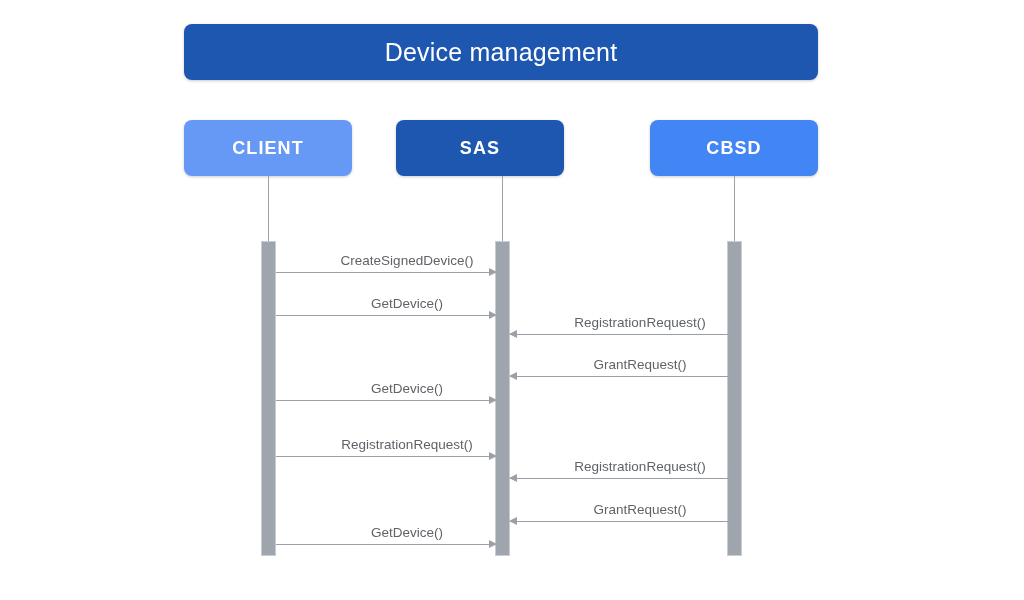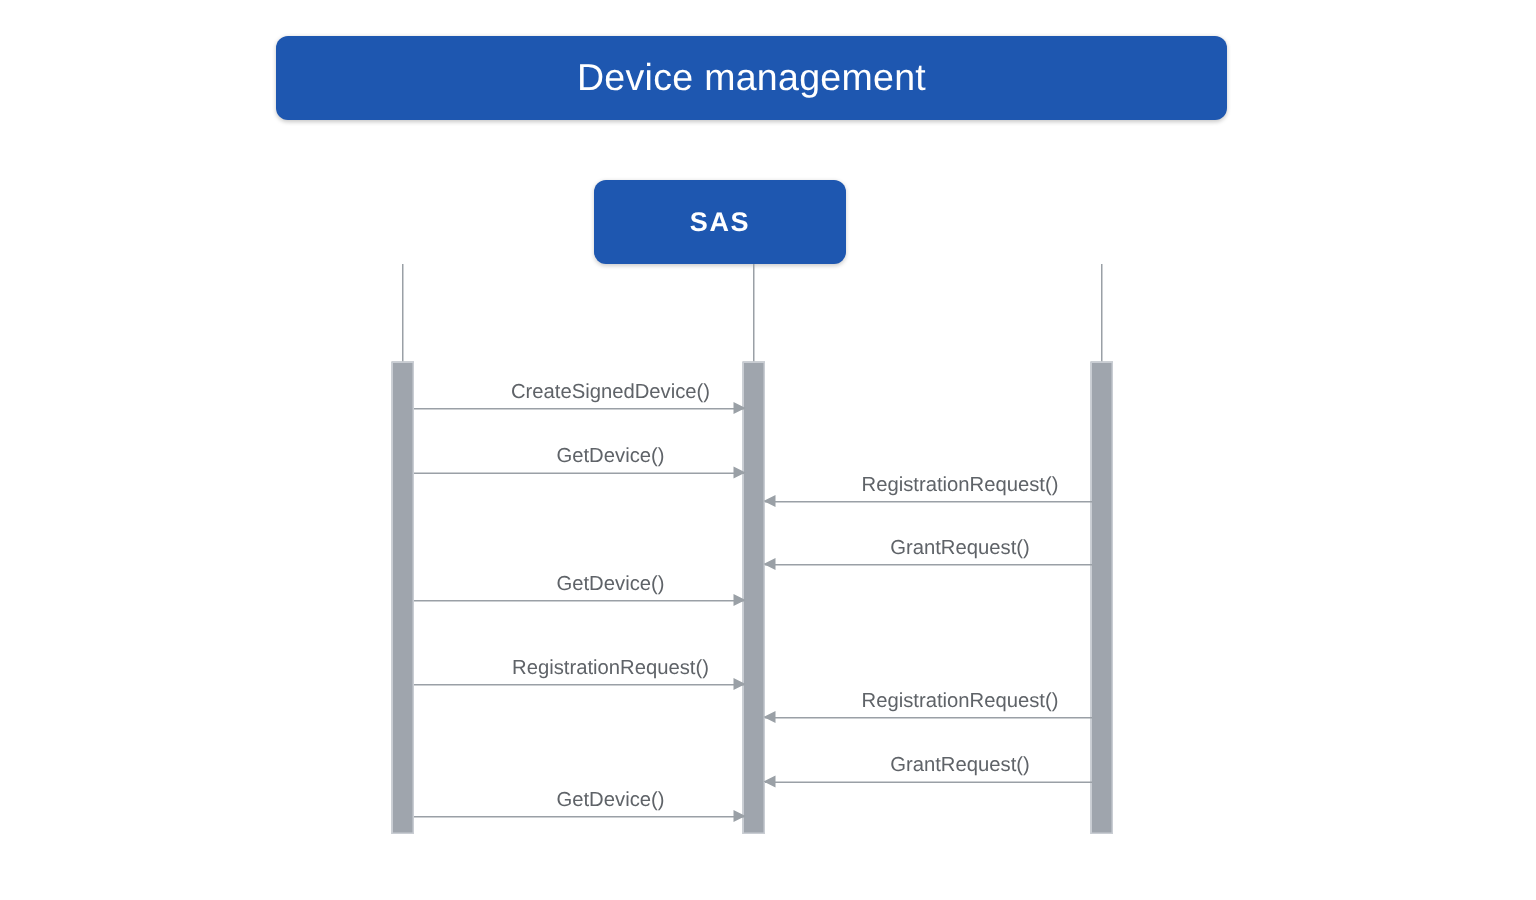--- a/index.html
+++ b/index.html
@@ -129,22 +129,28 @@
 </style>
 </head>
 <body>
 
 <div id="canvas">
 
   <div class="title-banner">
     <span class="title-text">Device management</span>
   </div>
 
+  <div class="participant p-client">
+    <span class="p-label">CLIENT</span>
+  </div>
   <div class="participant p-sas">
     <span class="p-label">SAS</span>
+  </div>
+  <div class="participant p-cbsd">
+    <span class="p-label">CBSD</span>
   </div>
 
   <div class="lifeline" style="left:268px;height:65px;"></div>
   <div class="lifeline" style="left:502px;height:65px;"></div>
   <div class="lifeline" style="left:734px;height:65px;"></div>
 
   <div class="activation" style="left:261px;"></div>
   <div class="activation" style="left:495px;"></div>
   <div class="activation" style="left:727px;"></div>
 

